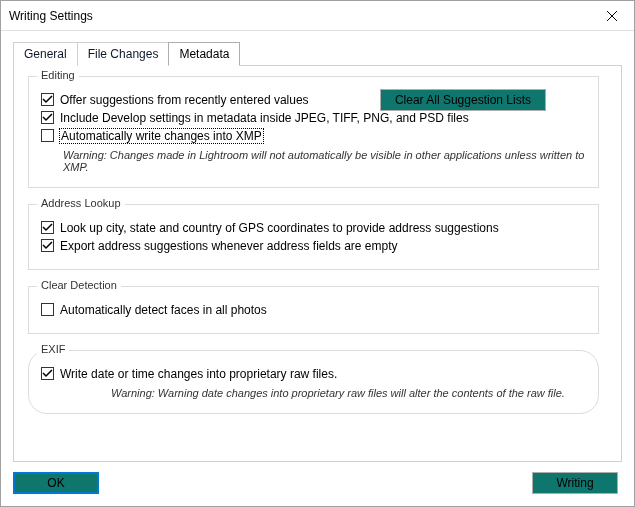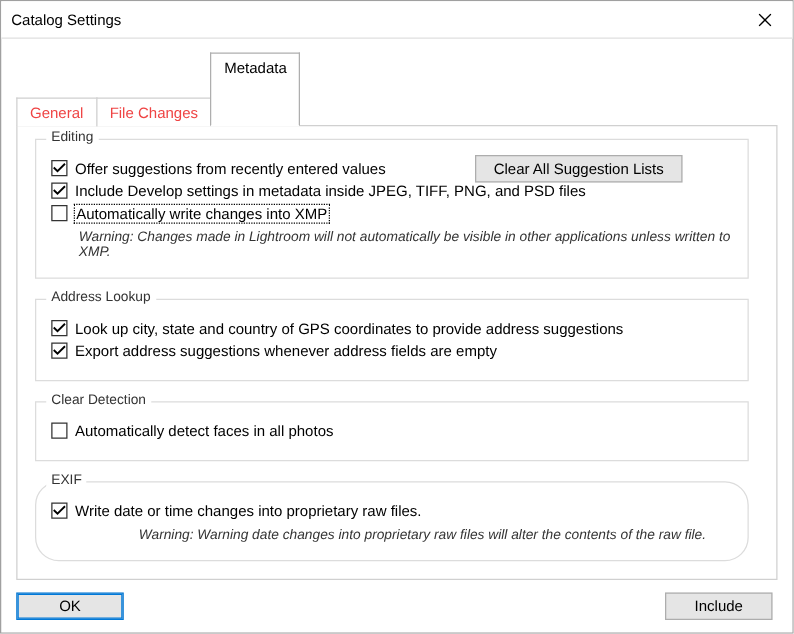--- a/index.html
+++ b/index.html
@@ -67,22 +67,21 @@
     top: 1px;
   }
   .tab.active {
     background: #fff;
     border-color: #aeaeae;
     border-bottom: 1px solid #fff;
     z-index: 3;
   }
   .tab:not(.active) {
     background: #fff;
-    color: #ef4444;
-    margin-top: 36px;
+    color: #0f172a;
   }
 
   .tab-panel {
     border: 1px solid #d0d0d0;
     flex: 1;
     padding: 10px 22px 10px 14px;
     position: relative;
     z-index: 1;
   }
 
@@ -123,21 +122,21 @@
     font-size: 12px;
     cursor: pointer;
   }
   .dotted-focus {
     outline: 1px dotted #000;
     outline-offset: 0px;
     padding: 0 1px;
   }
   .btn {
     border: 1px solid #adadad;
-    background: #e5e5e5;
+    background: #0f766e;
     padding: 3px 14px;
     font-size: 12px;
     cursor: pointer;
     min-width: 86px;
     text-align: center;
   }
   .btn.default {
     border: 1px solid #0078d7;
     outline: 1px solid #0078d7;
     outline-offset: -2px;
@@ -159,21 +158,21 @@
     padding: 10px 4px 0 0;
   }
   .group.last { margin-bottom: 4px; border-radius: 19px; }
 </style>
 </head>
 <body>
 
 <div class="window">
 
   <div class="titlebar">
-    <span class="titlebar-title">Catalog Settings</span>
+    <span class="titlebar-title">Writing Settings</span>
     <div class="close-btn">
       <svg viewBox="0 0 10 10">
         <line x1="0" y1="0" x2="10" y2="10" stroke="#000" stroke-width="1"></line>
         <line x1="10" y1="0" x2="0" y2="10" stroke="#000" stroke-width="1"></line>
       </svg>
     </div>
   </div>
 
   <div class="content">
 
@@ -264,17 +263,17 @@
           <span class="check-label">Write date or time changes into proprietary raw files.</span>
         </div>
 
         <div class="warning" style="margin-left:70px">Warning: Warning date changes into proprietary raw files will alter the contents of the raw file.</div>
       </div>
 
     </div>
 
     <div class="footer">
       <span class="btn default">OK</span>
-      <span class="btn">Include</span>
+      <span class="btn">Writing</span>
     </div>
 
   </div>
 </div>
 
 </body></html>

